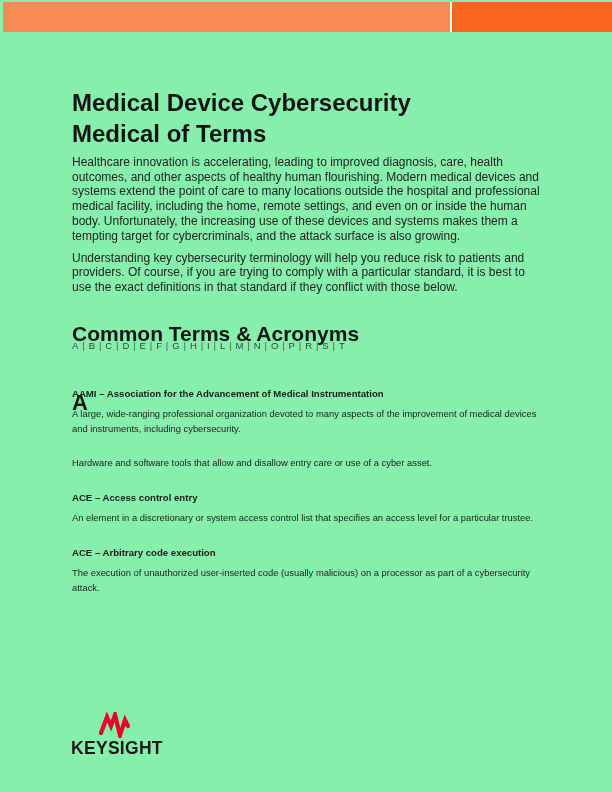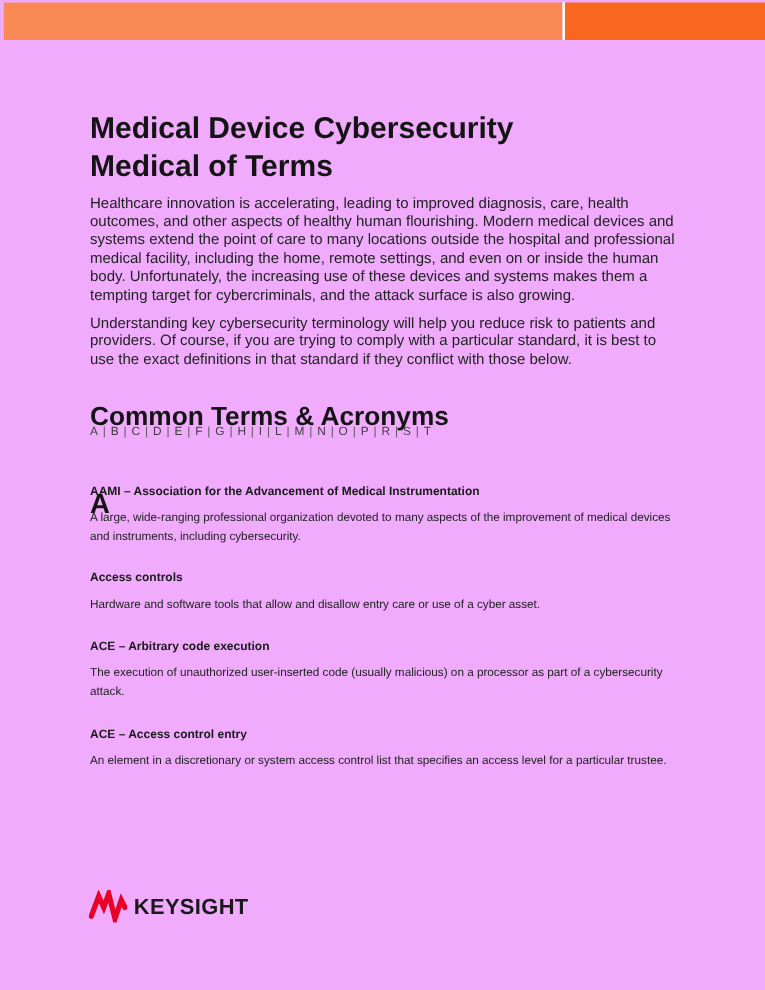--- a/index.html
+++ b/index.html
@@ -4,21 +4,21 @@
 <style>
   html, body { margin: 0; padding: 0; }
   body {
     width: 612px; height: 792px;
     font-family: "Liberation Sans", sans-serif;
     background: #ffffff;
   }
   .page {
     position: relative;
     width: 612px; height: 792px;
-    background: #f0abfc;
+    background: #86efac;
     overflow: hidden;
   }
 
   
   .top-bar {
     position: absolute; top: 2px; left: 3px; right: 0; height: 30px;
     display: flex;
   }
   .top-bar .seg-left  { width: 447px; height: 100%; }
   .top-bar .seg-gap   { width: 2px; height: 100%; background: #fffef6; }
@@ -62,21 +62,21 @@
     font-size: 9.6px; font-weight: bold; color: #1a1a1a; line-height: 13px;
   }
   .glossary .entry p {
     margin: 0 0 20px 0;
     font-size: 9.4px; line-height: 14.7px; color: #222222;
   }
 
   
   .logo {
     position: absolute; top: 712px; left: 71px;
-    display: flex; align-items: center;
+    display: flex; align-items: center; flex-direction: column;
   }
   .logo .spark { display: block; margin-right: 5px; }
   .logo .logo-text {
     font-size: 17.5px; font-weight: bold; color: #191919;
     letter-spacing: 0.3px;
   }
 </style>
 </head>
 <body>
 
@@ -103,30 +103,29 @@
   <nav class="alphabet-nav" id="alphabet-nav"><a>A</a><span class="sep">|</span><a>B</a><span class="sep">|</span><a>C</a><span class="sep">|</span><a>D</a><span class="sep">|</span><a>E</a><span class="sep">|</span><a>F</a><span class="sep">|</span><a>G</a><span class="sep">|</span><a>H</a><span class="sep">|</span><a>I</a><span class="sep">|</span><a>L</a><span class="sep">|</span><a>M</a><span class="sep">|</span><a>N</a><span class="sep">|</span><a>O</a><span class="sep">|</span><a>P</a><span class="sep">|</span><a>R</a><span class="sep">|</span><a>S</a><span class="sep">|</span><a>T</a></nav>
 
   <h2 class="letter-heading">A</h2>
 
   <div class="content glossary" id="glossary-list" style="position:absolute;">
       <div class="entry">
         <h3>AAMI – Association for the Advancement of Medical Instrumentation</h3>
         <p>A large, wide-ranging professional organization devoted to many aspects of the improvement of medical devices and instruments, including cybersecurity.</p>
       </div>
       <div class="entry">
-        <h3>Access controls</h3>
         <p>Hardware and software tools that allow and disallow entry care or use of a cyber asset.</p>
+      </div>
+      <div class="entry">
+        <h3>ACE – Access control entry</h3>
+        <p>An element in a discretionary or system access control list that specifies an access level for a particular trustee.</p>
       </div>
       <div class="entry">
         <h3>ACE – Arbitrary code execution</h3>
         <p>The execution of unauthorized user-inserted code (usually malicious) on a processor as part of a cybersecurity attack.</p>
-      </div>
-      <div class="entry">
-        <h3>ACE – Access control entry</h3>
-        <p>An element in a discretionary or system access control list that specifies an access level for a particular trustee.</p>
       </div>
     </div>
 
   <div class="logo">
     <svg class="spark" width="31" height="26" viewBox="0 0 31 26">
       <polyline id="spark-line" points="2,21 8,5 12,14 16,3 21,23 26,8 29,14" fill="none" stroke-width="4.2" stroke-linejoin="miter" stroke-linecap="round" stroke="#e90029"></polyline>
     </svg>
     <span class="logo-text" style="color: rgb(25, 25, 25);">KEYSIGHT</span>
   </div>
 

